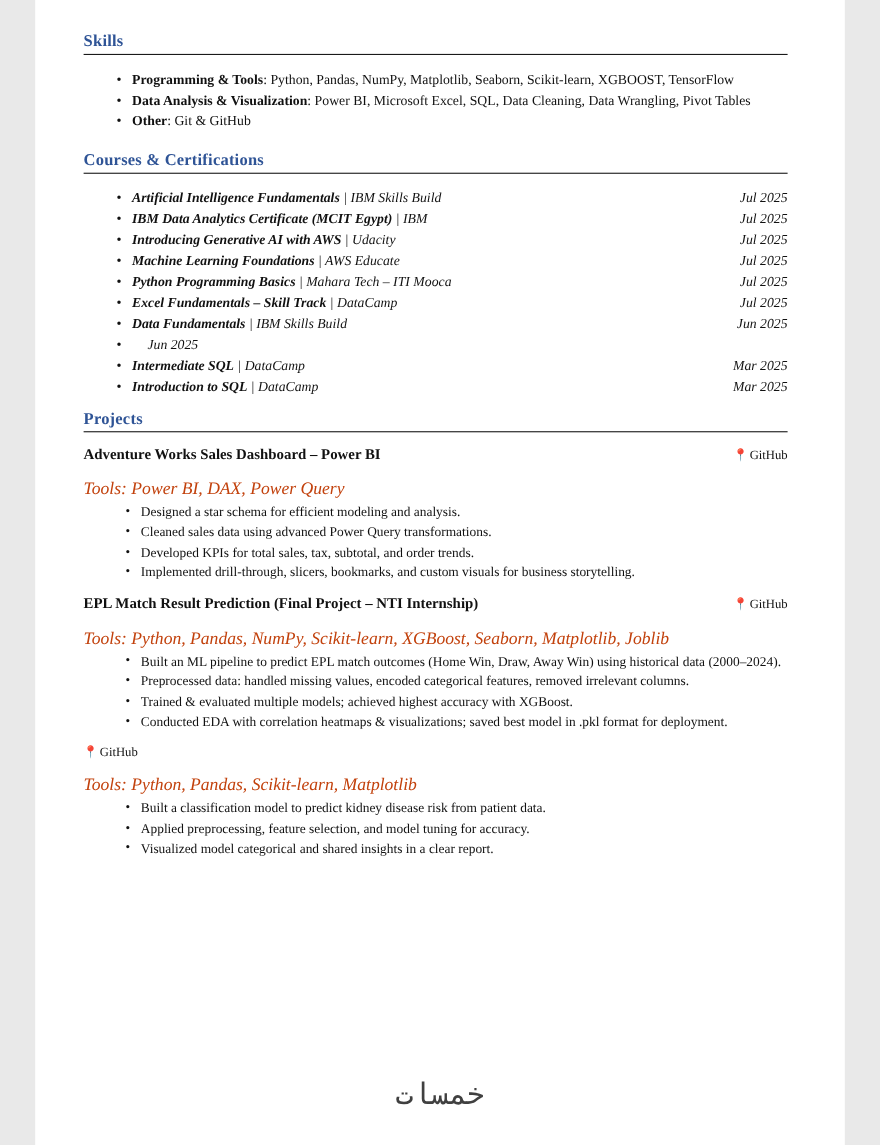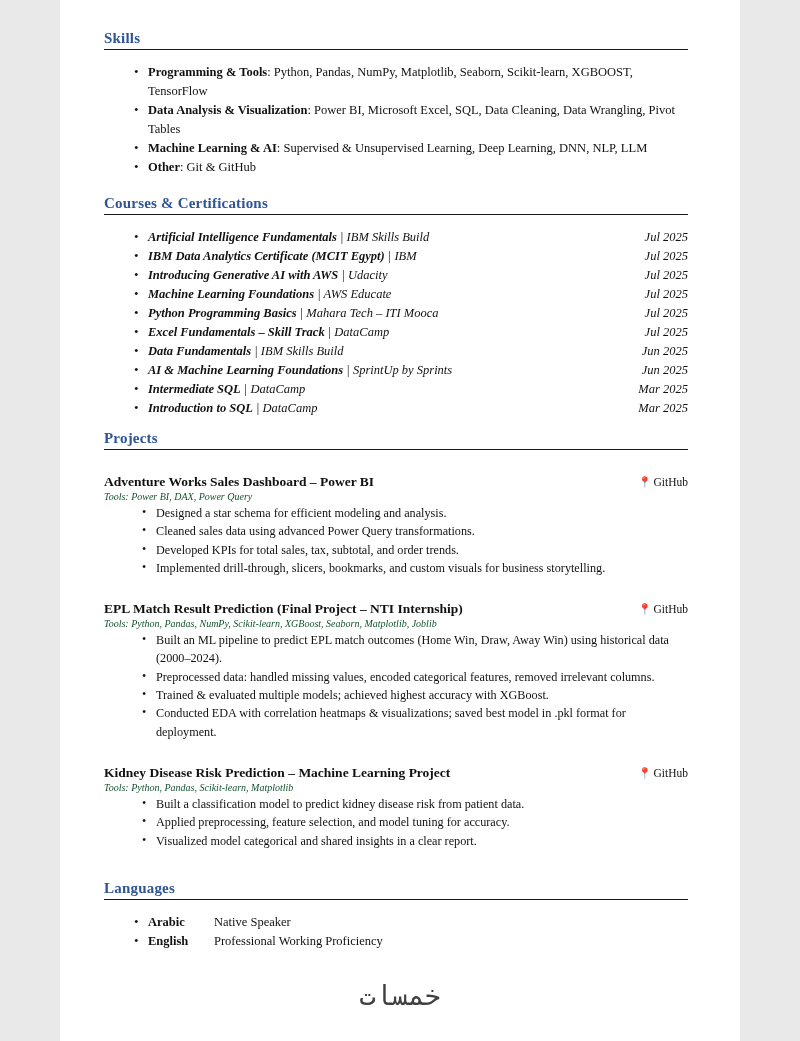--- a/index.html
+++ b/index.html
@@ -4,21 +4,21 @@
 <style>
   html, body {
     margin: 0;
     padding: 0;
     background: #e9e9e9;
   }
   body {
     font-family: "Liberation Serif", serif;
   }
   .page {
-    width: 680px;
+    width: 736px;
     height: 1041px;
     margin: 0 auto;
     background: #ffffff;
     position: relative;
     box-sizing: border-box;
     padding: 30px 52px 0 44px;
     overflow: hidden;
   }
   .section {
     margin-top: 0;
@@ -77,38 +77,37 @@
   }
   .project-head {
     display: flex;
     justify-content: space-between;
     align-items: baseline;
   }
   .project-title {
     font-size: 13.5px;
     font-weight: bold;
     color: #111;
-    margin-top: 12px;
   }
   .github-link {
     font-size: 11.5px;
     color: #111;
     white-space: nowrap;
     text-decoration: none;
   }
   .pin {
     color: #c0392b;
     font-size: 11px;
     margin-right: 1px;
   }
   .project-tools {
     font-style: italic;
-    font-size: 10px;
-    color: #14532d;
-    margin-top: 1px;
+    font-size: 16px;
+    color: #c2410c;
+    margin-top: 15px;
   }
   ul.proj-bullets {
     margin: 2px 0 0 0;
     padding-left: 52px;
     list-style: none;
   }
   ul.proj-bullets li {
     position: relative;
     font-size: 12.2px;
     line-height: 1.5;
@@ -155,23 +154,20 @@
     <div class="rule"></div>
     <div class="gap-sm"></div>
     <ul class="bullets">
       <li>
         <span class="lbl">Programming &amp; Tools</span><span>: </span><span>Python, Pandas, NumPy, Matplotlib, Seaborn, Scikit-learn, XGBOOST, TensorFlow</span>
       </li>
       <li>
         <span class="lbl">Data Analysis &amp; Visualization</span><span>: </span><span>Power BI, Microsoft Excel, SQL, Data Cleaning, Data Wrangling, Pivot Tables</span>
       </li>
       <li>
-        <span class="lbl">Machine Learning &amp; AI</span><span>: </span><span>Supervised &amp; Unsupervised Learning, Deep Learning, DNN, NLP, LLM</span>
-      </li>
-      <li>
         <span class="lbl">Other</span><span>: </span><span>Git &amp; GitHub</span>
       </li>
     </ul>
   </div>
 
   <div class="gap-lg"></div>
 
   <div class="section">
     <div class="section-title">Courses &amp; Certifications</div>
     <div class="rule"></div>
@@ -228,23 +224,20 @@
       <li>
         <div class="course-row">
           <div>
             <span class="lbl">Data Fundamentals</span><span class="thin"> | </span><span class="thin">IBM Skills Build</span>
           </div>
           <div class="course-date">Jun 2025</div>
         </div>
       </li>
       <li>
         <div class="course-row">
-          <div>
-            <span class="lbl">AI &amp; Machine Learning Foundations</span><span class="thin"> | </span><span class="thin">SprintUp by Sprints</span>
-          </div>
           <div class="course-date">Jun 2025</div>
         </div>
       </li>
       <li>
         <div class="course-row">
           <div>
             <span class="lbl">Intermediate SQL</span><span class="thin"> | </span><span class="thin">DataCamp</span>
           </div>
           <div class="course-date">Mar 2025</div>
         </div>
@@ -289,49 +282,29 @@
       <ul class="proj-bullets">
         <li>Built an ML pipeline to predict EPL match outcomes (Home Win, Draw, Away Win) using historical data (2000–2024).</li>
         <li>Preprocessed data: handled missing values, encoded categorical features, removed irrelevant columns.</li>
         <li>Trained &amp; evaluated multiple models; achieved highest accuracy with XGBoost.</li>
         <li>Conducted EDA with correlation heatmaps &amp; visualizations; saved best model in .pkl format for deployment.</li>
       </ul>
     </div>
 
     <div class="project">
       <div class="project-head">
-        <div class="project-title">Kidney Disease Risk Prediction – Machine Learning Project</div>
         <a class="github-link" href="#"><span class="pin">📍</span><span>GitHub</span></a>
       </div>
       <div class="project-tools">Tools: Python, Pandas, Scikit-learn, Matplotlib</div>
       <ul class="proj-bullets">
         <li>Built a classification model to predict kidney disease risk from patient data.</li>
         <li>Applied preprocessing, feature selection, and model tuning for accuracy.</li>
         <li>Visualized model categorical and shared insights in a clear report.</li>
       </ul>
     </div>
   </div>
 
   <div class="gap-lg"></div>
   <div class="gap-md"></div>
 
-  <div class="section">
-    <div class="section-title">Languages</div>
-    <div class="rule"></div>
-    <div class="gap-sm"></div>
-    <ul class="bullets">
-      <li>
-        <div class="lang-row">
-          <span class="lang-name">Arabic</span>
-          <span>Native Speaker</span>
-        </div>
-      </li>
-      <li>
-        <div class="lang-row">
-          <span class="lang-name">English</span>
-          <span>Professional Working Proficiency</span>
-        </div>
-      </li>
-    </ul>
-  </div>
 
   <div class="watermark">خمسات</div>
 </div>
 
 </body></html>

